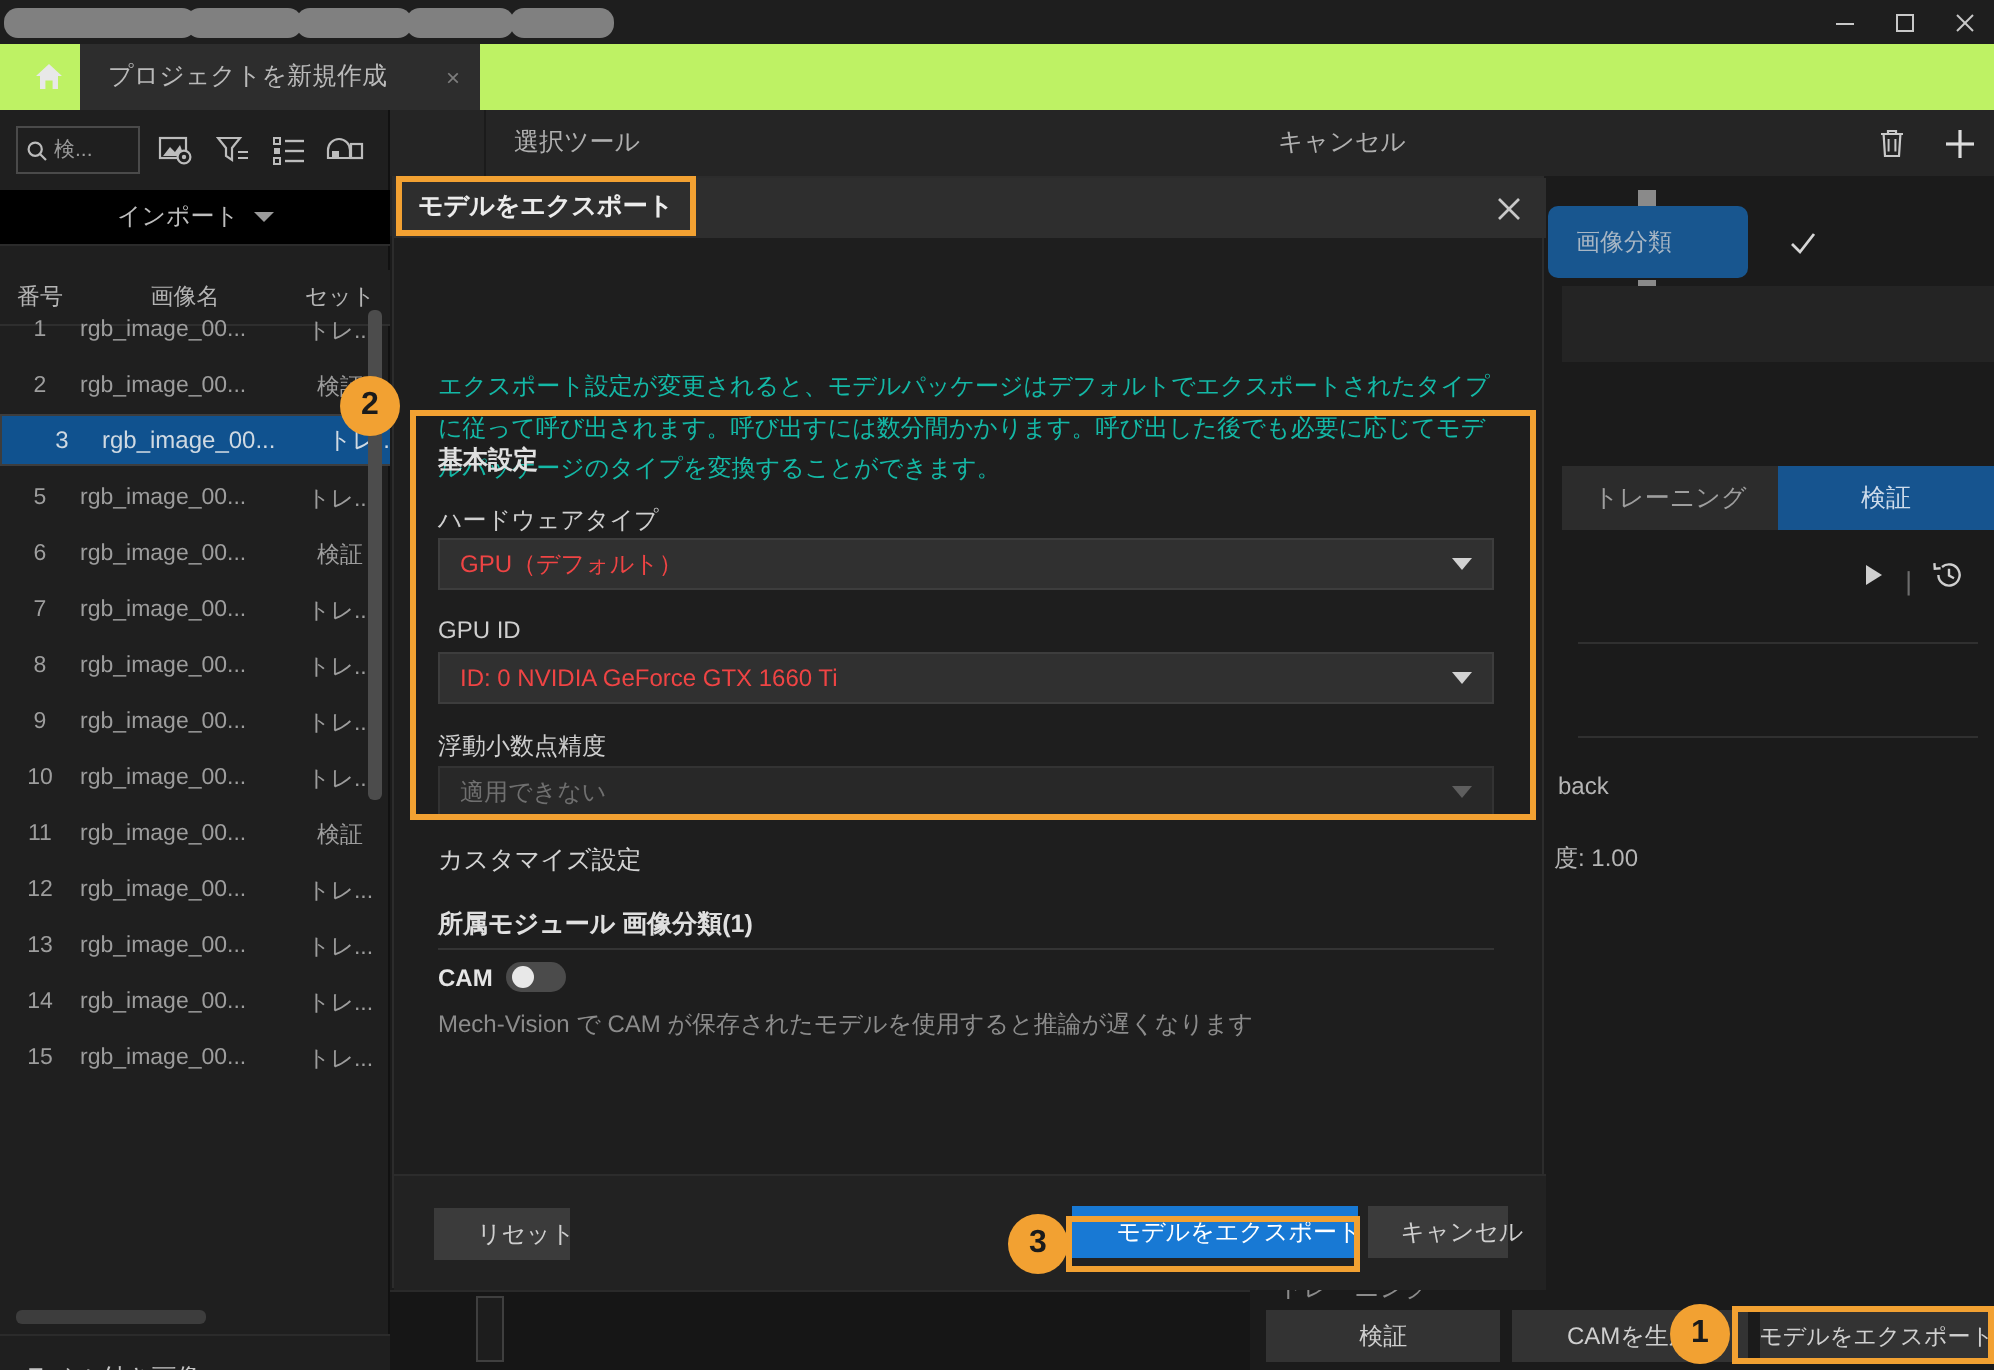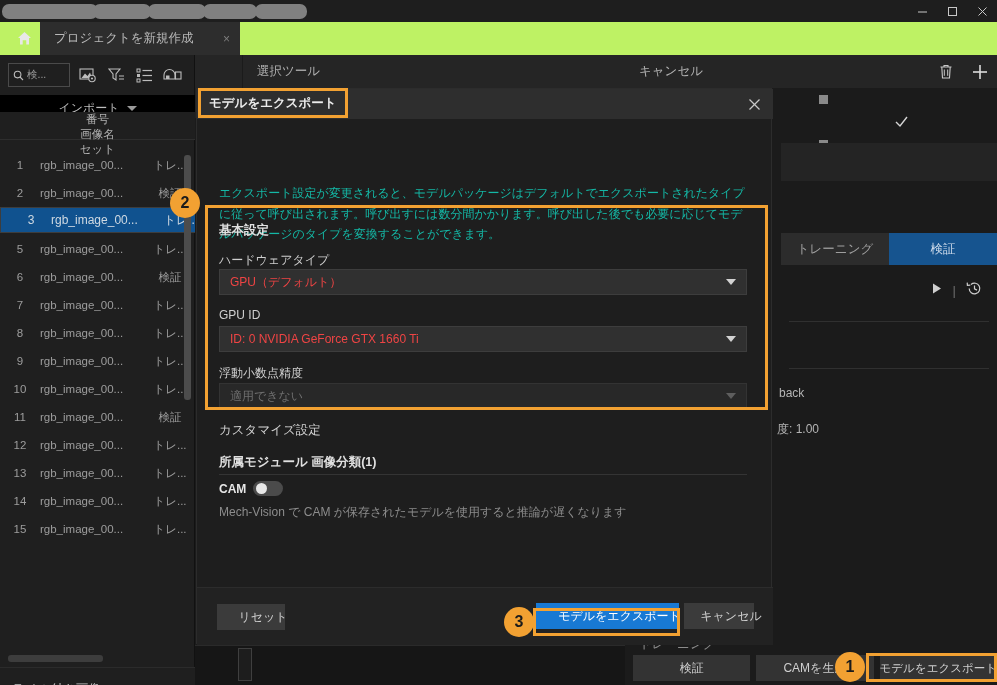--- a/index.html
+++ b/index.html
@@ -68,23 +68,23 @@
     position: absolute; left: 0; top: 40px; width: 195px; height: 28px;
     display: flex; align-items: center; justify-content: center; gap: 7px;
     color: #bdbdbd; font-size: 12px; background: #000000;
     border-bottom: 1px solid #2b2b2b;
   }
   .caret-dn {
     width: 0; height: 0; border-left: 5px solid transparent; border-right: 5px solid transparent;
     border-top: 5px solid #9a9a9a;
   }
   .tbl-head {
-    position: absolute; left: 0; top: 57px; width: 195px; height: 28px;
+    position: absolute; left: 0; top: 80px; width: 195px; height: 28px;
     display: flex; align-items: center; color: #b4b4b4; font-size: 11.5px;
-    background: #1f1f1f; border-bottom: 1px solid #2e2e2e; flex-direction: column;
+    background: #1f1f1f; border-bottom: 1px solid #2e2e2e;
   }
   .tbl-head .c1 { width: 40px; text-align: center; }
   .tbl-head .c2 { width: 105px; text-align: center; }
   .tbl-head .c3 { width: 50px; text-align: center; }
   .tbl-body { position: absolute; left: 0; top: 96px; width: 195px; height: 500px; overflow: hidden; }
   .trow {
     height: 28px; display: flex; align-items: center;
     color: #9d9d9d; font-size: 11.5px;
   }
   .trow.sel { background: #10528f; color: #cfd9e2; }
@@ -321,20 +321,23 @@
     <div class="hicon">
       <svg width="18" height="18" viewBox="0 0 18 18">
         <line x1="9" y1="2" x2="9" y2="16" stroke="#dcdcdc" stroke-width="1.6"></line>
         <line x1="2" y1="9" x2="16" y2="9" stroke="#dcdcdc" stroke-width="1.6"></line>
       </svg>
     </div>
   </div>
 
   <div class="mod-canvas">
     <div class="node-hdl" style="top:7px;"></div>
+    <div class="mod-node">
+      <span>画像分類</span>
+    </div>
     <div class="node-hdl" style="top:52px;"></div>
     <div class="node-check">
       <svg width="17" height="17" viewBox="0 0 17 17">
         <polyline points="3,9 7,13 14,4" fill="none" stroke="#d6d6d6" stroke-width="1.4"></polyline>
       </svg>
     </div>
   </div>
 
   <div class="right-rail">
     <div class="rr-band"></div>

